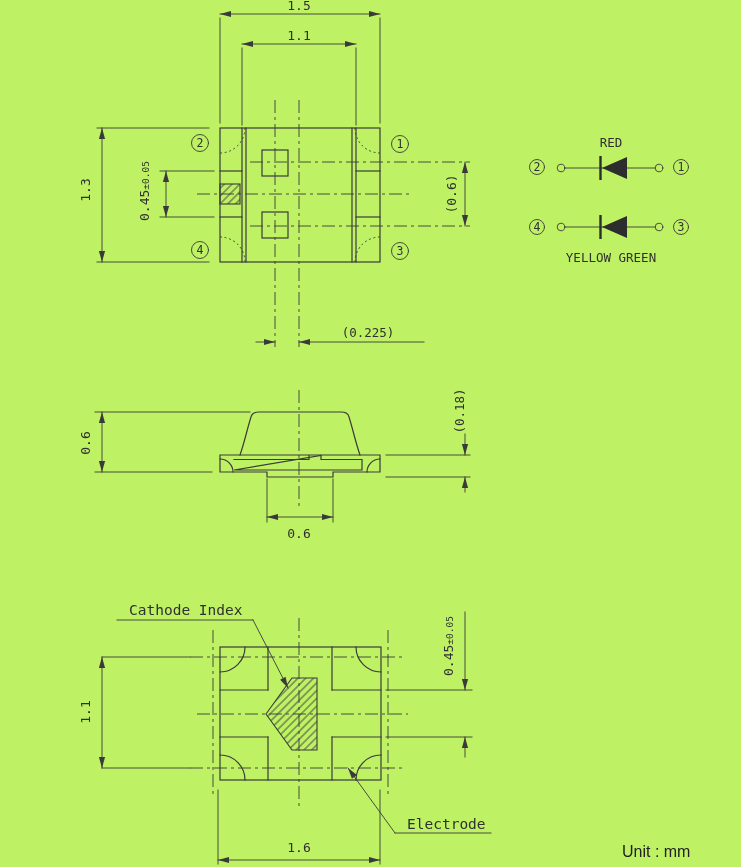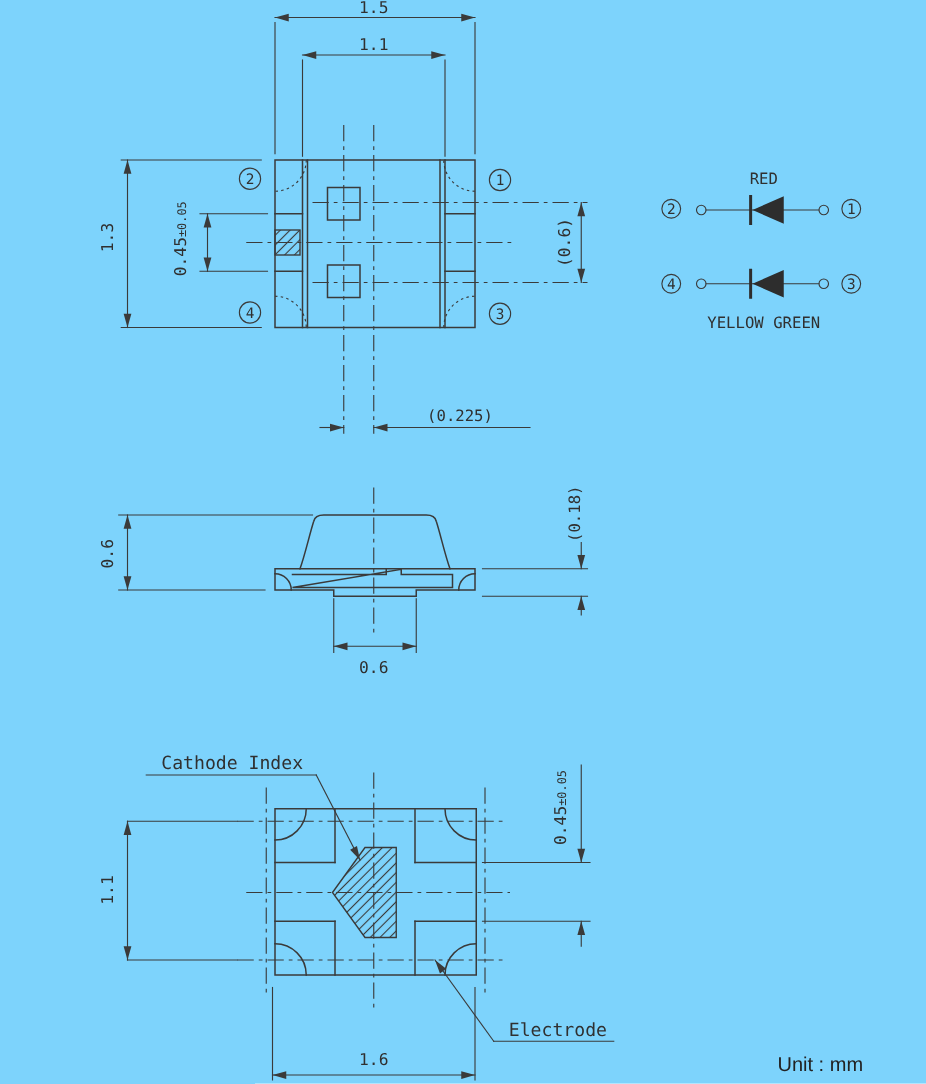--- a/index.html
+++ b/index.html
@@ -1,16 +1,16 @@
 <!DOCTYPE html>
 <html><head>
 <meta charset="utf-8">
 <style>
   html,body{margin:0;padding:0;background:#fff;}
-  .page{position:relative;width:741px;height:867px;background:#7dd3fc;overflow:hidden;}
+  .page{position:relative;width:741px;height:867px;background:#bef264;overflow:hidden;}
   svg text{font-family:"DejaVu Sans Mono","Liberation Mono",monospace;fill:#303030;}
   .ln  {stroke:#3a3a3a;stroke-width:1.2;fill:none;stroke-linecap:square;}
   .dim {stroke:#3a3a3a;stroke-width:0.9;fill:none;stroke-linecap:square;}
   .cl  {stroke:#3a3a3a;stroke-width:0.9;fill:none;stroke-dasharray:13 4 3 4;}
   .dot {stroke:#3a3a3a;stroke-width:0.9;fill:none;stroke-dasharray:2 2.6;}
   .hatched{fill:url(#hatch);stroke:#3a3a3a;stroke-width:1.1;}
   .led {fill:#2d2d2d;stroke:none;}
   .bar {stroke:#2d2d2d;stroke-width:2.4;}
   .t13{font-size:13px;}
   .t12{font-size:12.5px;}

